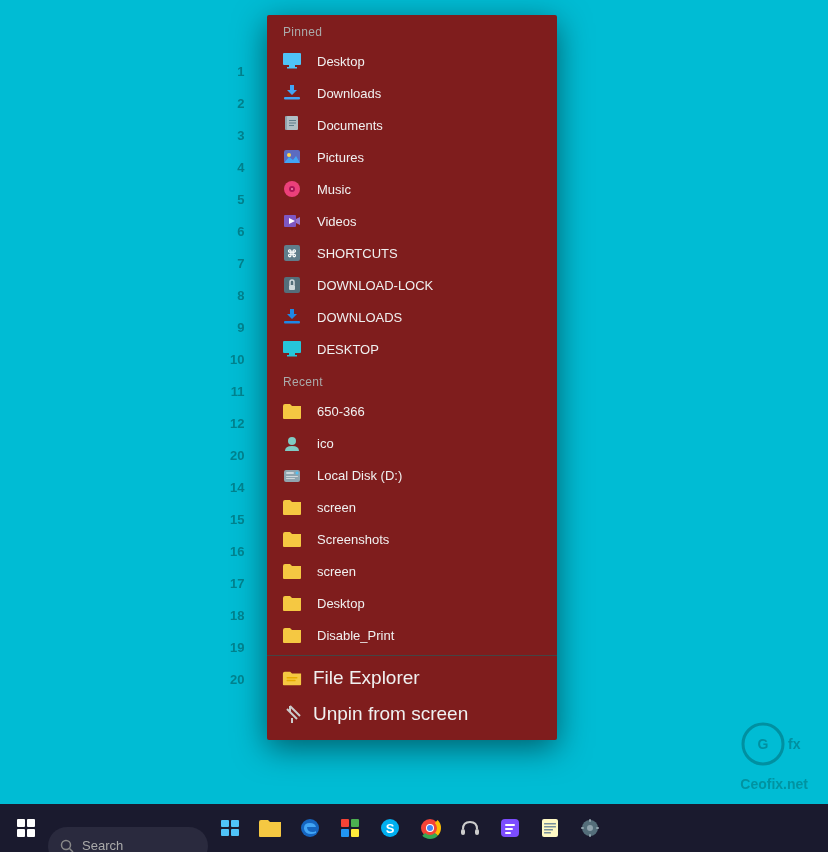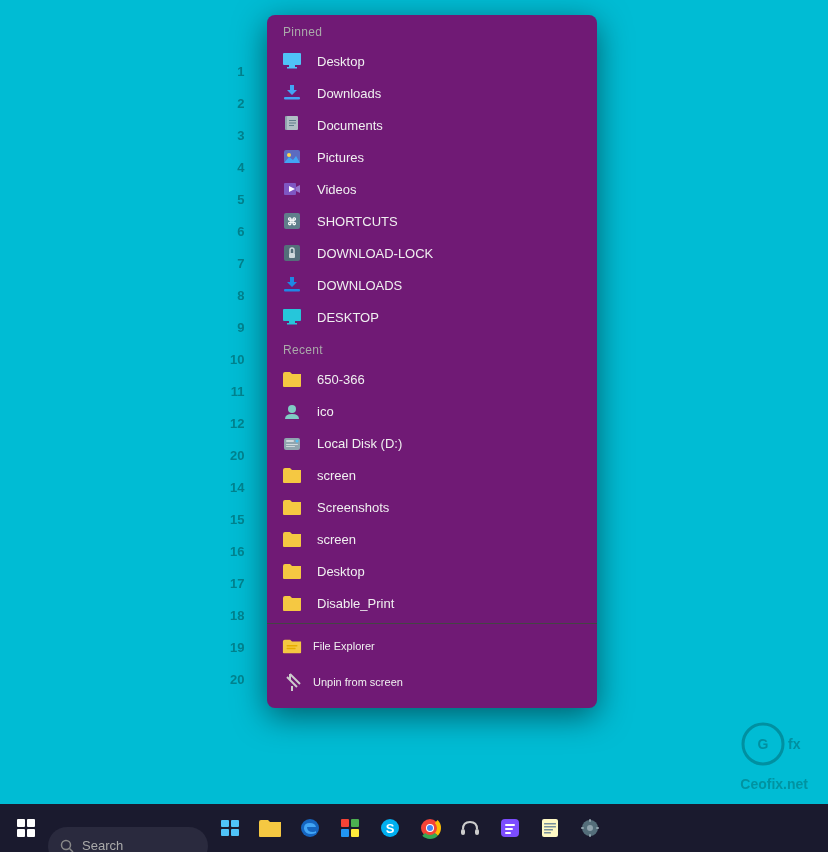--- a/index.html
+++ b/index.html
@@ -31,23 +31,23 @@
       align-items: center;
       justify-content: flex-end;
       padding-right: 6px;
     }
 
     
     .context-menu {
       position: absolute;
       left: 267px;
       top: 15px;
-      width: 330px;
-      background: #701a75;
-      border-radius: 8px;
+      width: 290px;
+      background: #7f1d1d;
+      border-radius: 2px;
       box-shadow: 0 8px 32px rgba(0,0,0,0.5);
       z-index: 10;
       padding-bottom: 8px;
       overflow: hidden;
     }
 
     .section-label {
       color: #aaa;
       font-size: 12px;
       padding: 10px 16px 6px 16px;
@@ -83,21 +83,21 @@
     }
 
     
     .menu-item-bottom {
       display: flex;
       align-items: center;
       padding: 5px 14px;
       height: 36px;
       cursor: pointer;
       color: #f0f0f0;
-      font-size: 11px;
+      font-size: 19px;
       gap: 10px;
     }
 
     
     .taskbar {
       position: absolute;
       bottom: 0;
       left: 0;
       width: 828px;
       height: 48px;
@@ -238,20 +238,30 @@
     <div class="menu-icon">
       <svg width="20" height="20" viewBox="0 0 20 20">
         <rect x="2" y="3" width="16" height="13" rx="2" fill="#5c6bc0"></rect>
         <circle cx="7" cy="8" r="2" fill="#ffd54f"></circle>
         <polygon points="2,16 7,10 11,13 14,9 18,16" fill="#42a5f5"></polygon>
       </svg>
     </div>
     <span>Pictures</span>
   </div>
 
+  <div class="menu-item">
+    <div class="menu-icon">
+      <svg width="20" height="20" viewBox="0 0 20 20">
+        <circle cx="10" cy="10" r="8" fill="#ec407a"></circle>
+        <circle cx="10" cy="10" r="3" fill="#ad1457"></circle>
+        <circle cx="10" cy="10" r="1" fill="#f48fb1"></circle>
+      </svg>
+    </div>
+    <span>Music</span>
+  </div>
 
   <div class="menu-item">
     <div class="menu-icon">
       <svg width="20" height="20" viewBox="0 0 20 20">
         <rect x="2" y="4" width="12" height="12" rx="1" fill="#7e57c2"></rect>
         <polygon points="14,8 18,6 18,14 14,12" fill="#9575cd"></polygon>
         <polygon points="7,7 13,10 7,13" fill="white"></polygon>
       </svg>
     </div>
     <span>Videos</span>

